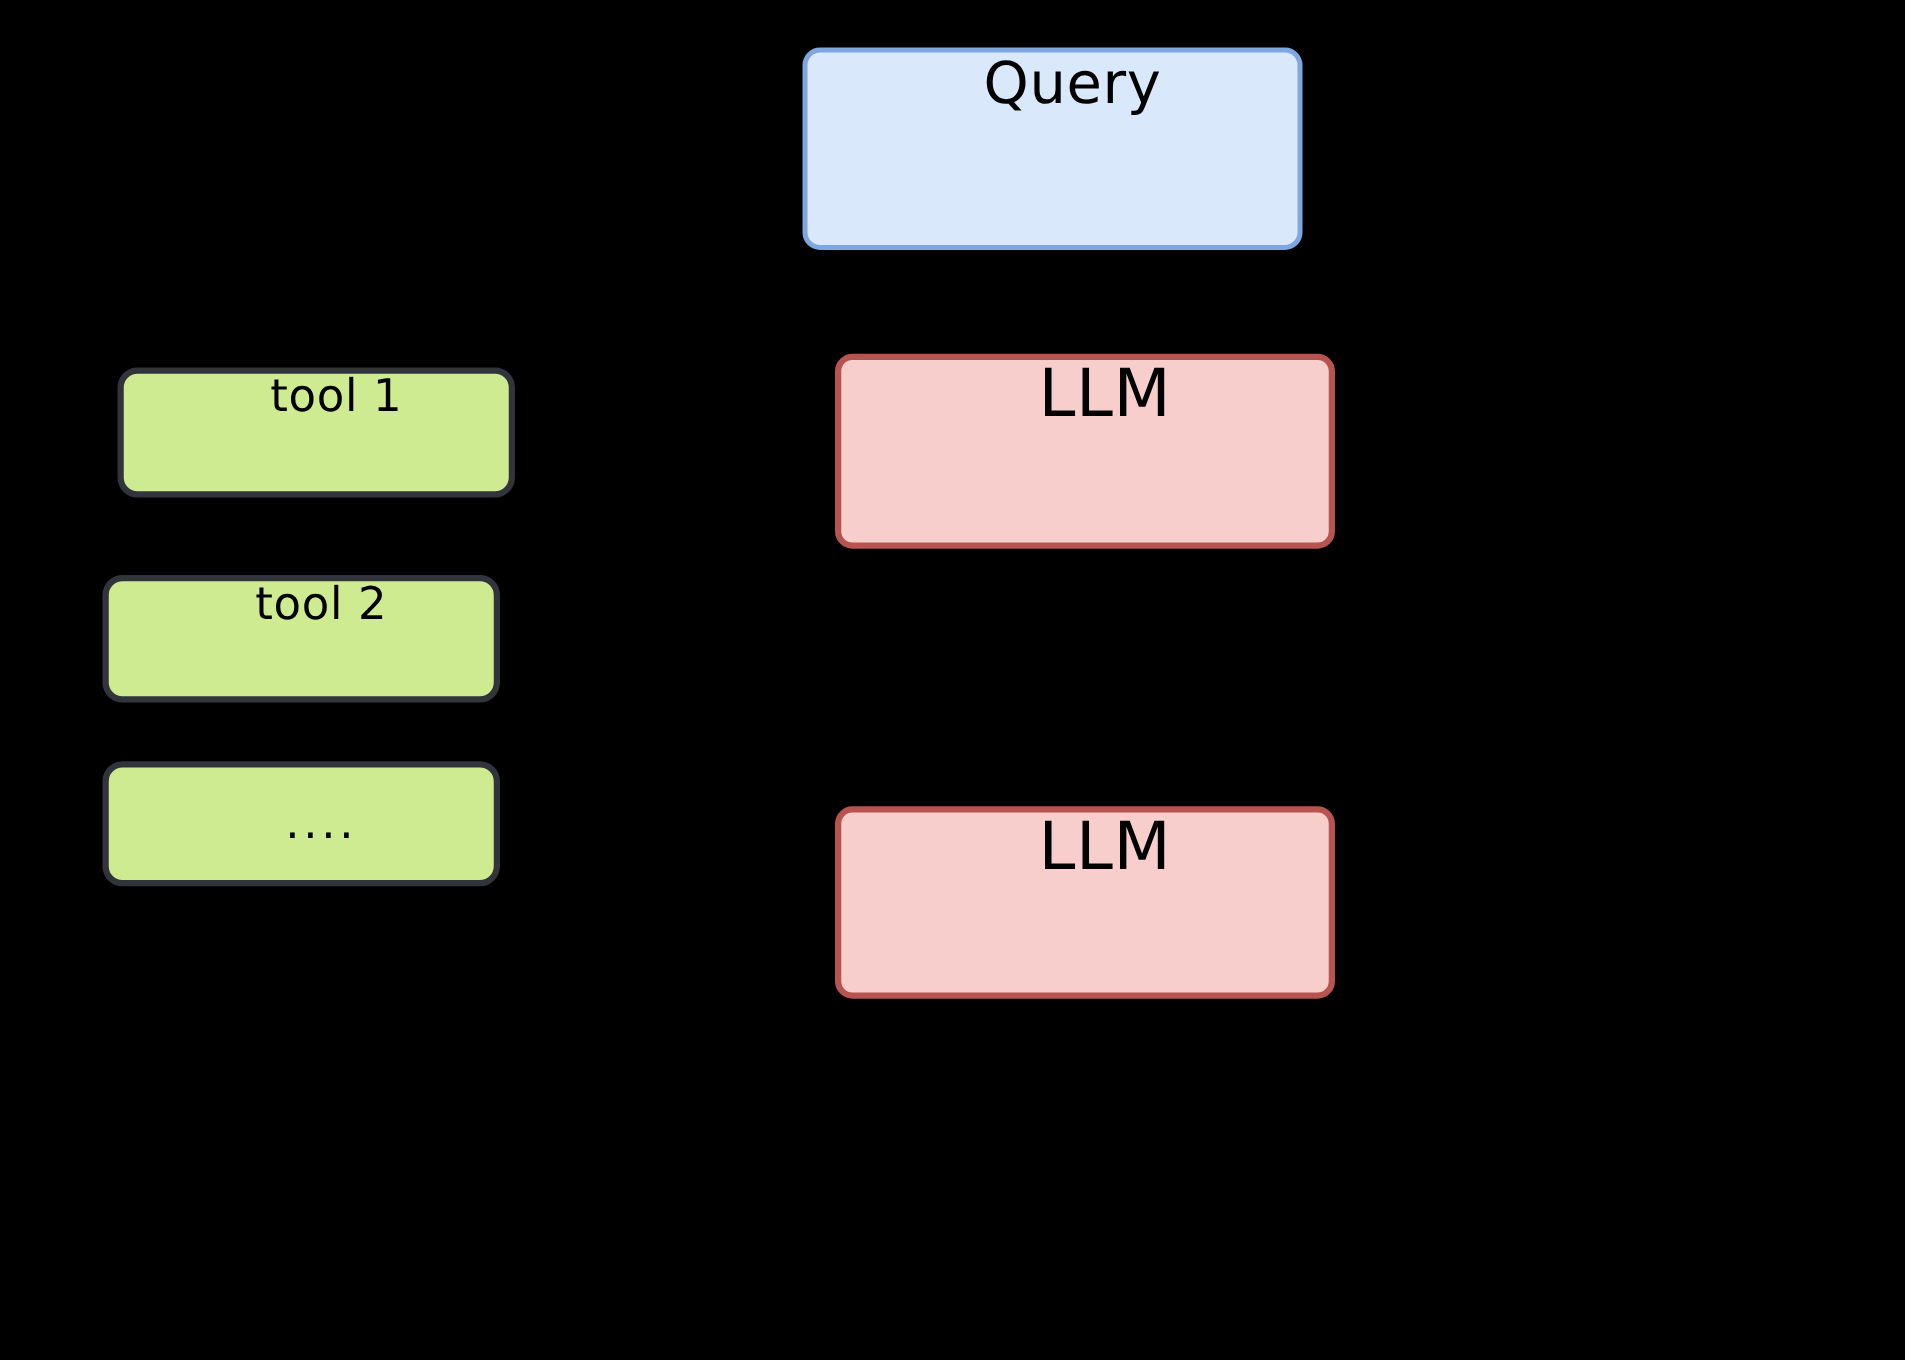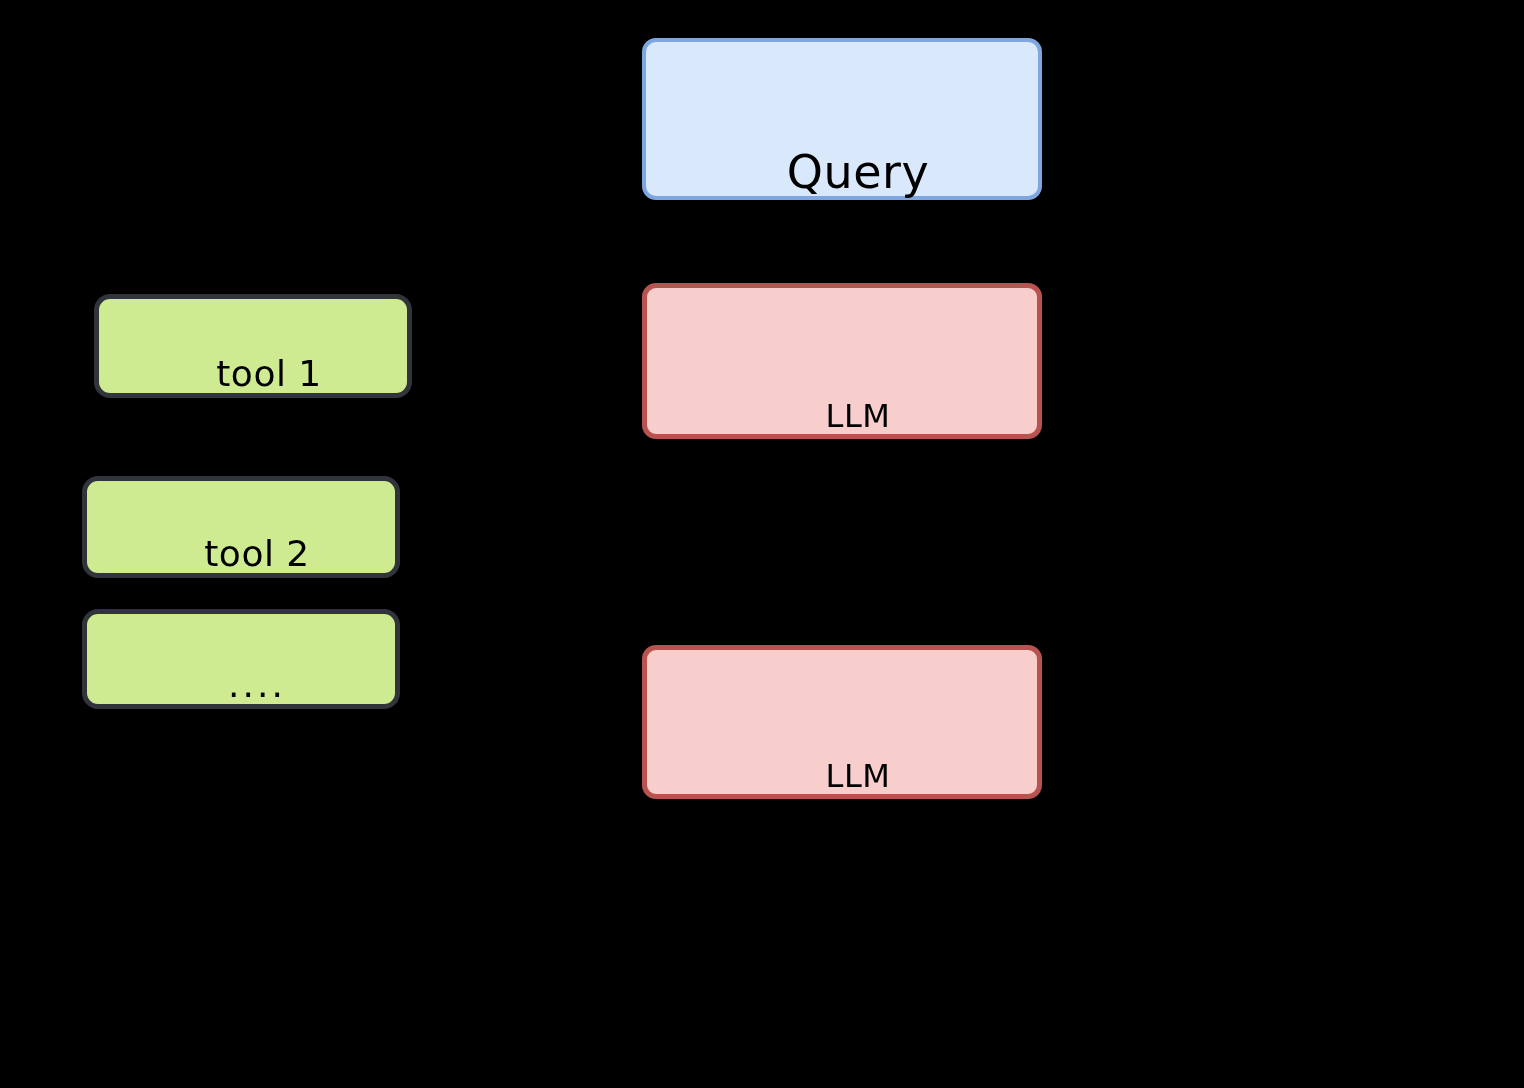--- a/index.html
+++ b/index.html
@@ -21,21 +21,21 @@
     top: 0;
     width: 1524px;
     height: 1088px;
     background: #000000;
   }
 
   .node {
     position: absolute;
     box-sizing: border-box;
     display: flex;
-    align-items: flex-end;
+    align-items: flex-start;
     justify-content: center;
     border-style: solid;
     border-radius: 14px;
     text-align: center;
     line-height: 1.05;
     white-space: nowrap;
     letter-spacing: 0.5px;
     padding-left: 32px;
   }
 
@@ -47,41 +47,42 @@
     color: #000000;
     font-size: 46px;
   }
 
   
   .node.llm {
     background: #f8cecc;
     border-color: #b85450;
     border-width: 5px;
     color: #000000;
-    font-size: 32px;
+    font-size: 53px;
+    margin-left: 26px;
   }
 
   
   .node.tool {
     background: #cfeb91;
     border-color: #32343c;
     border-width: 5px;
     border-radius: 16px;
     color: #000000;
     font-size: 36px;
   }
 
   
   #node-query  { left: 642px; top: 38px;  width: 400px; height: 162px; }
   #node-llm-1  { left: 642px; top: 283px; width: 400px; height: 156px; }
   #node-llm-2  { left: 642px; top: 645px; width: 400px; height: 154px; }
   #node-answer { left: 642px; top: 882px; width: 400px; height: 152px; }
 
   #node-tool-1 { left: 94px; top: 294px; width: 318px; height: 104px; }
-  #node-tool-2 { left: 82px; top: 476px; width: 318px; height: 102px; }
+  #node-tool-2 { left: 82px; top: 460px; width: 318px; height: 102px; }
   #node-tool-e { left: 82px; top: 609px; width: 318px; height: 100px; }
   #node-tool-n { left: 82px; top: 763px; width: 318px; height: 99px; }
 
   
   #node-tool-e .ellipsis {
     display: block;
     margin-top: 26px;
     font-size: 36px;
     letter-spacing: 3px;
   }

